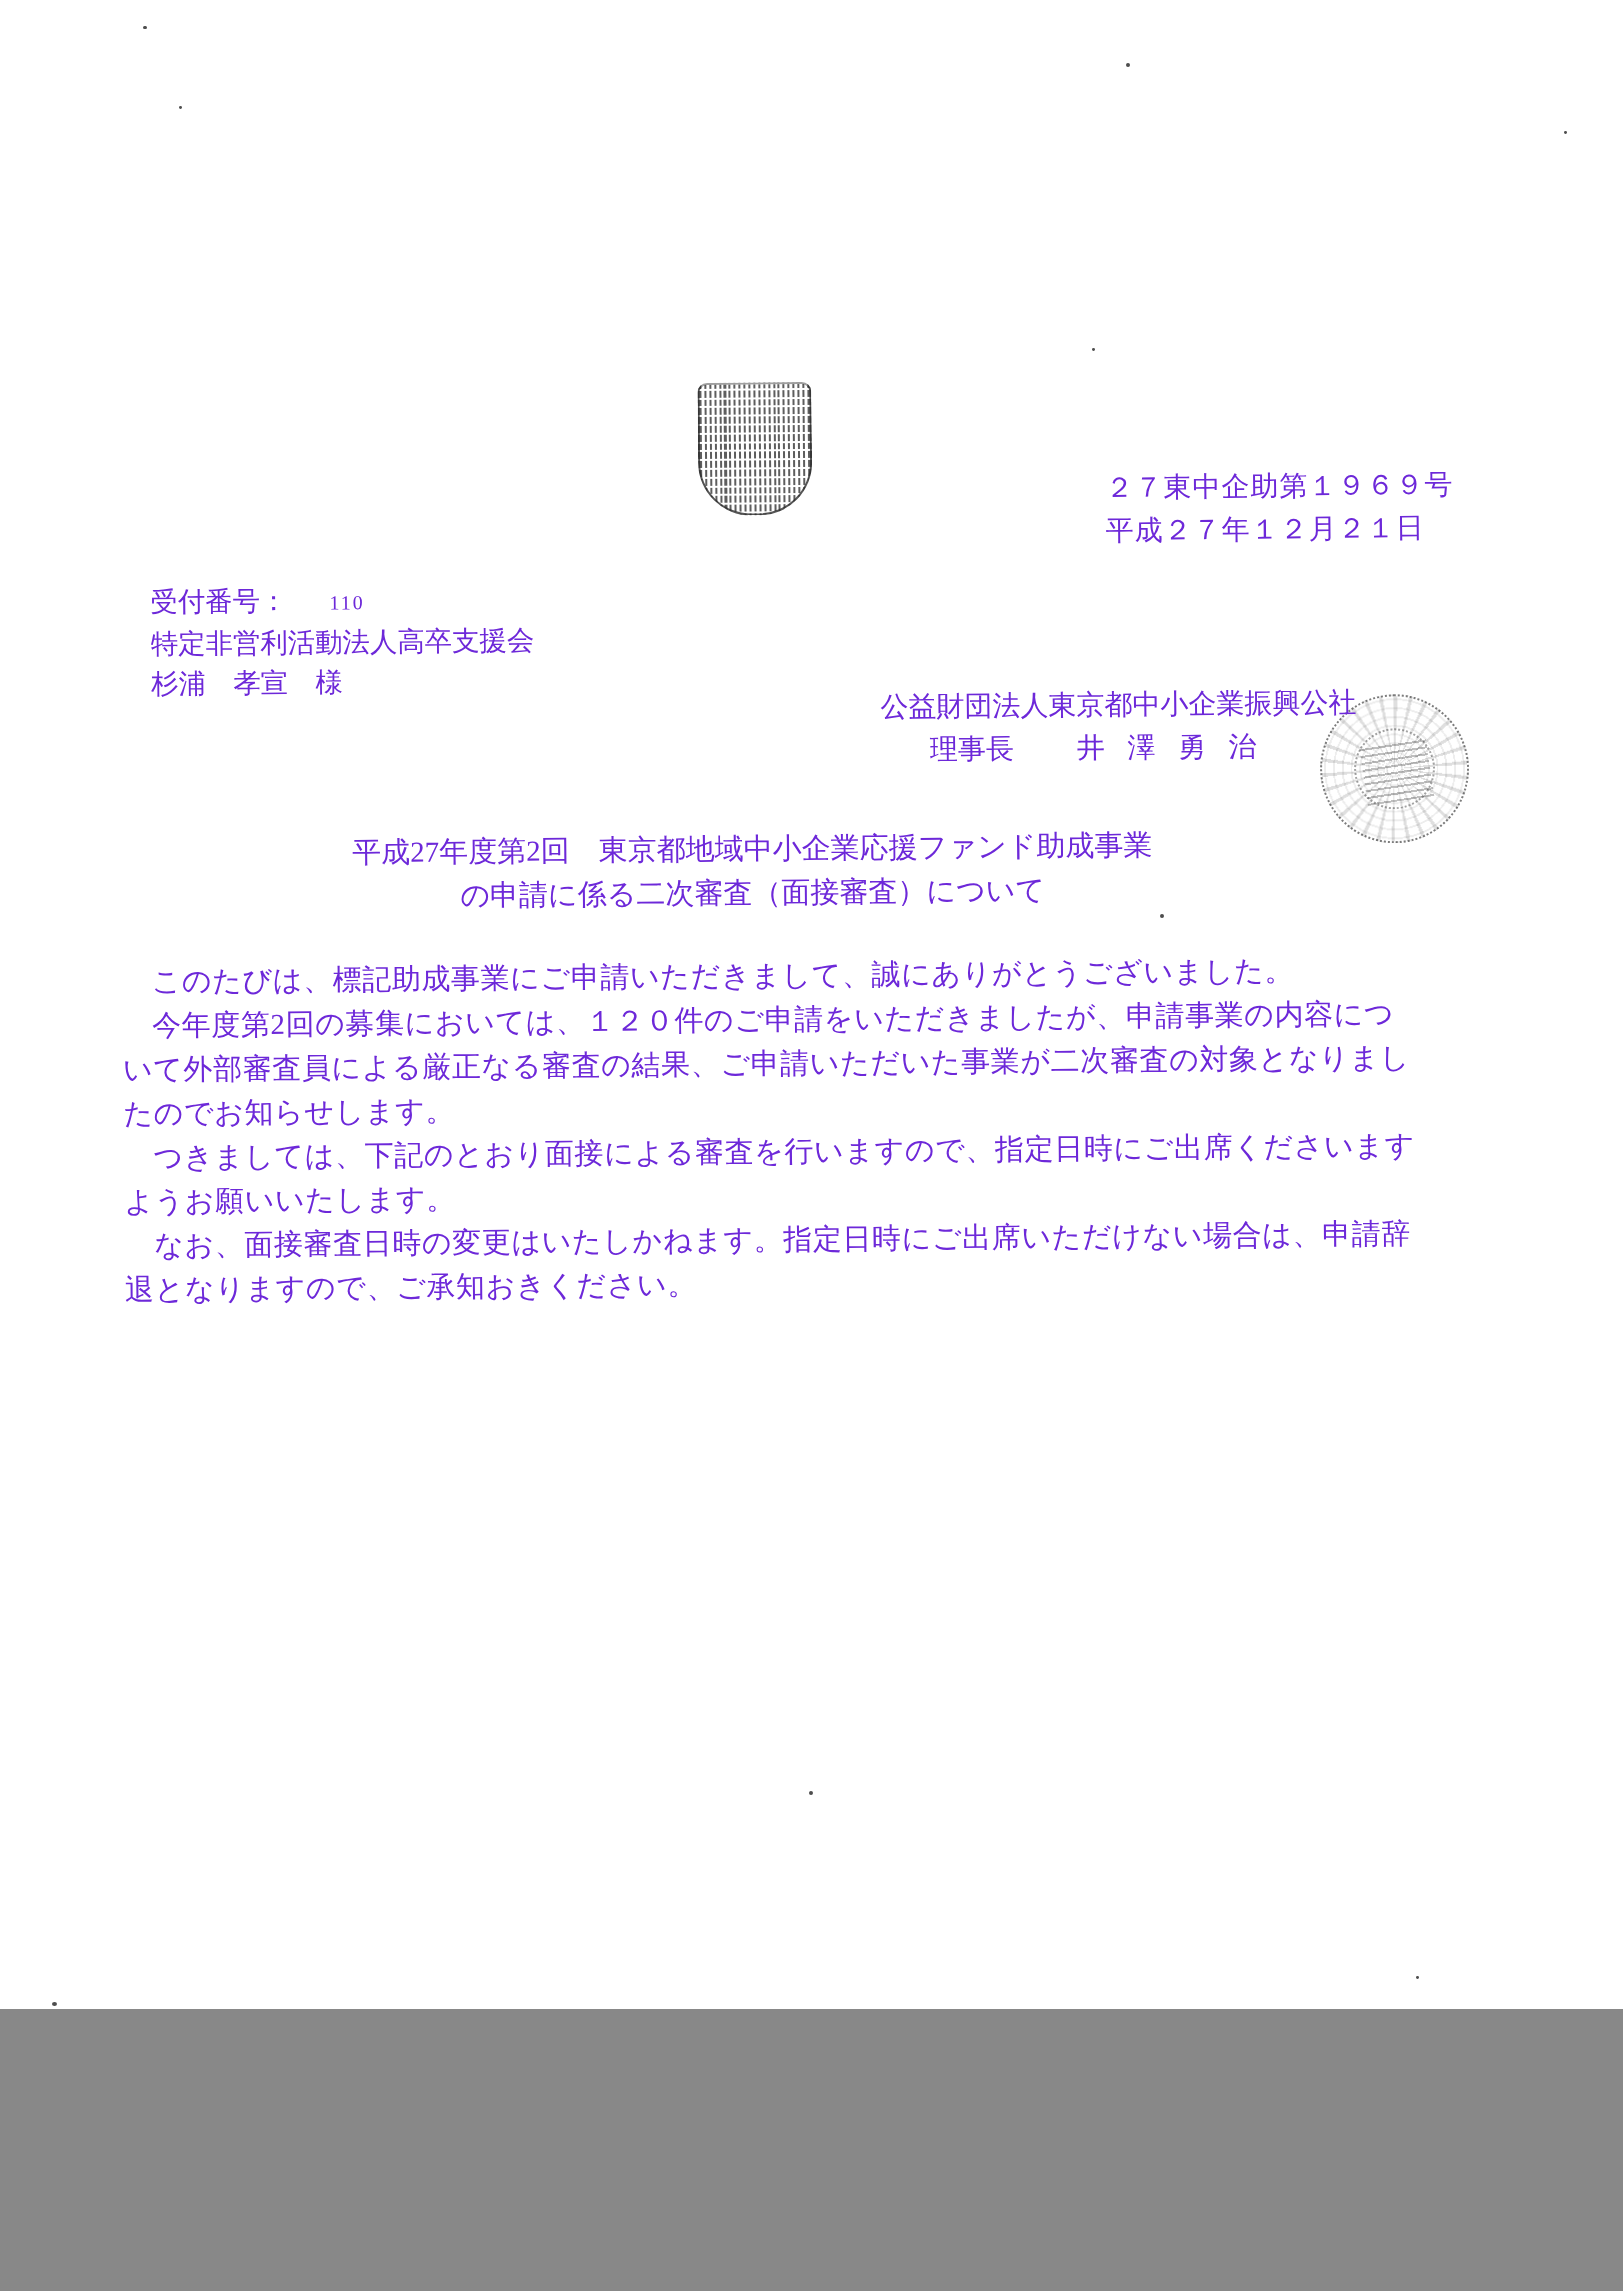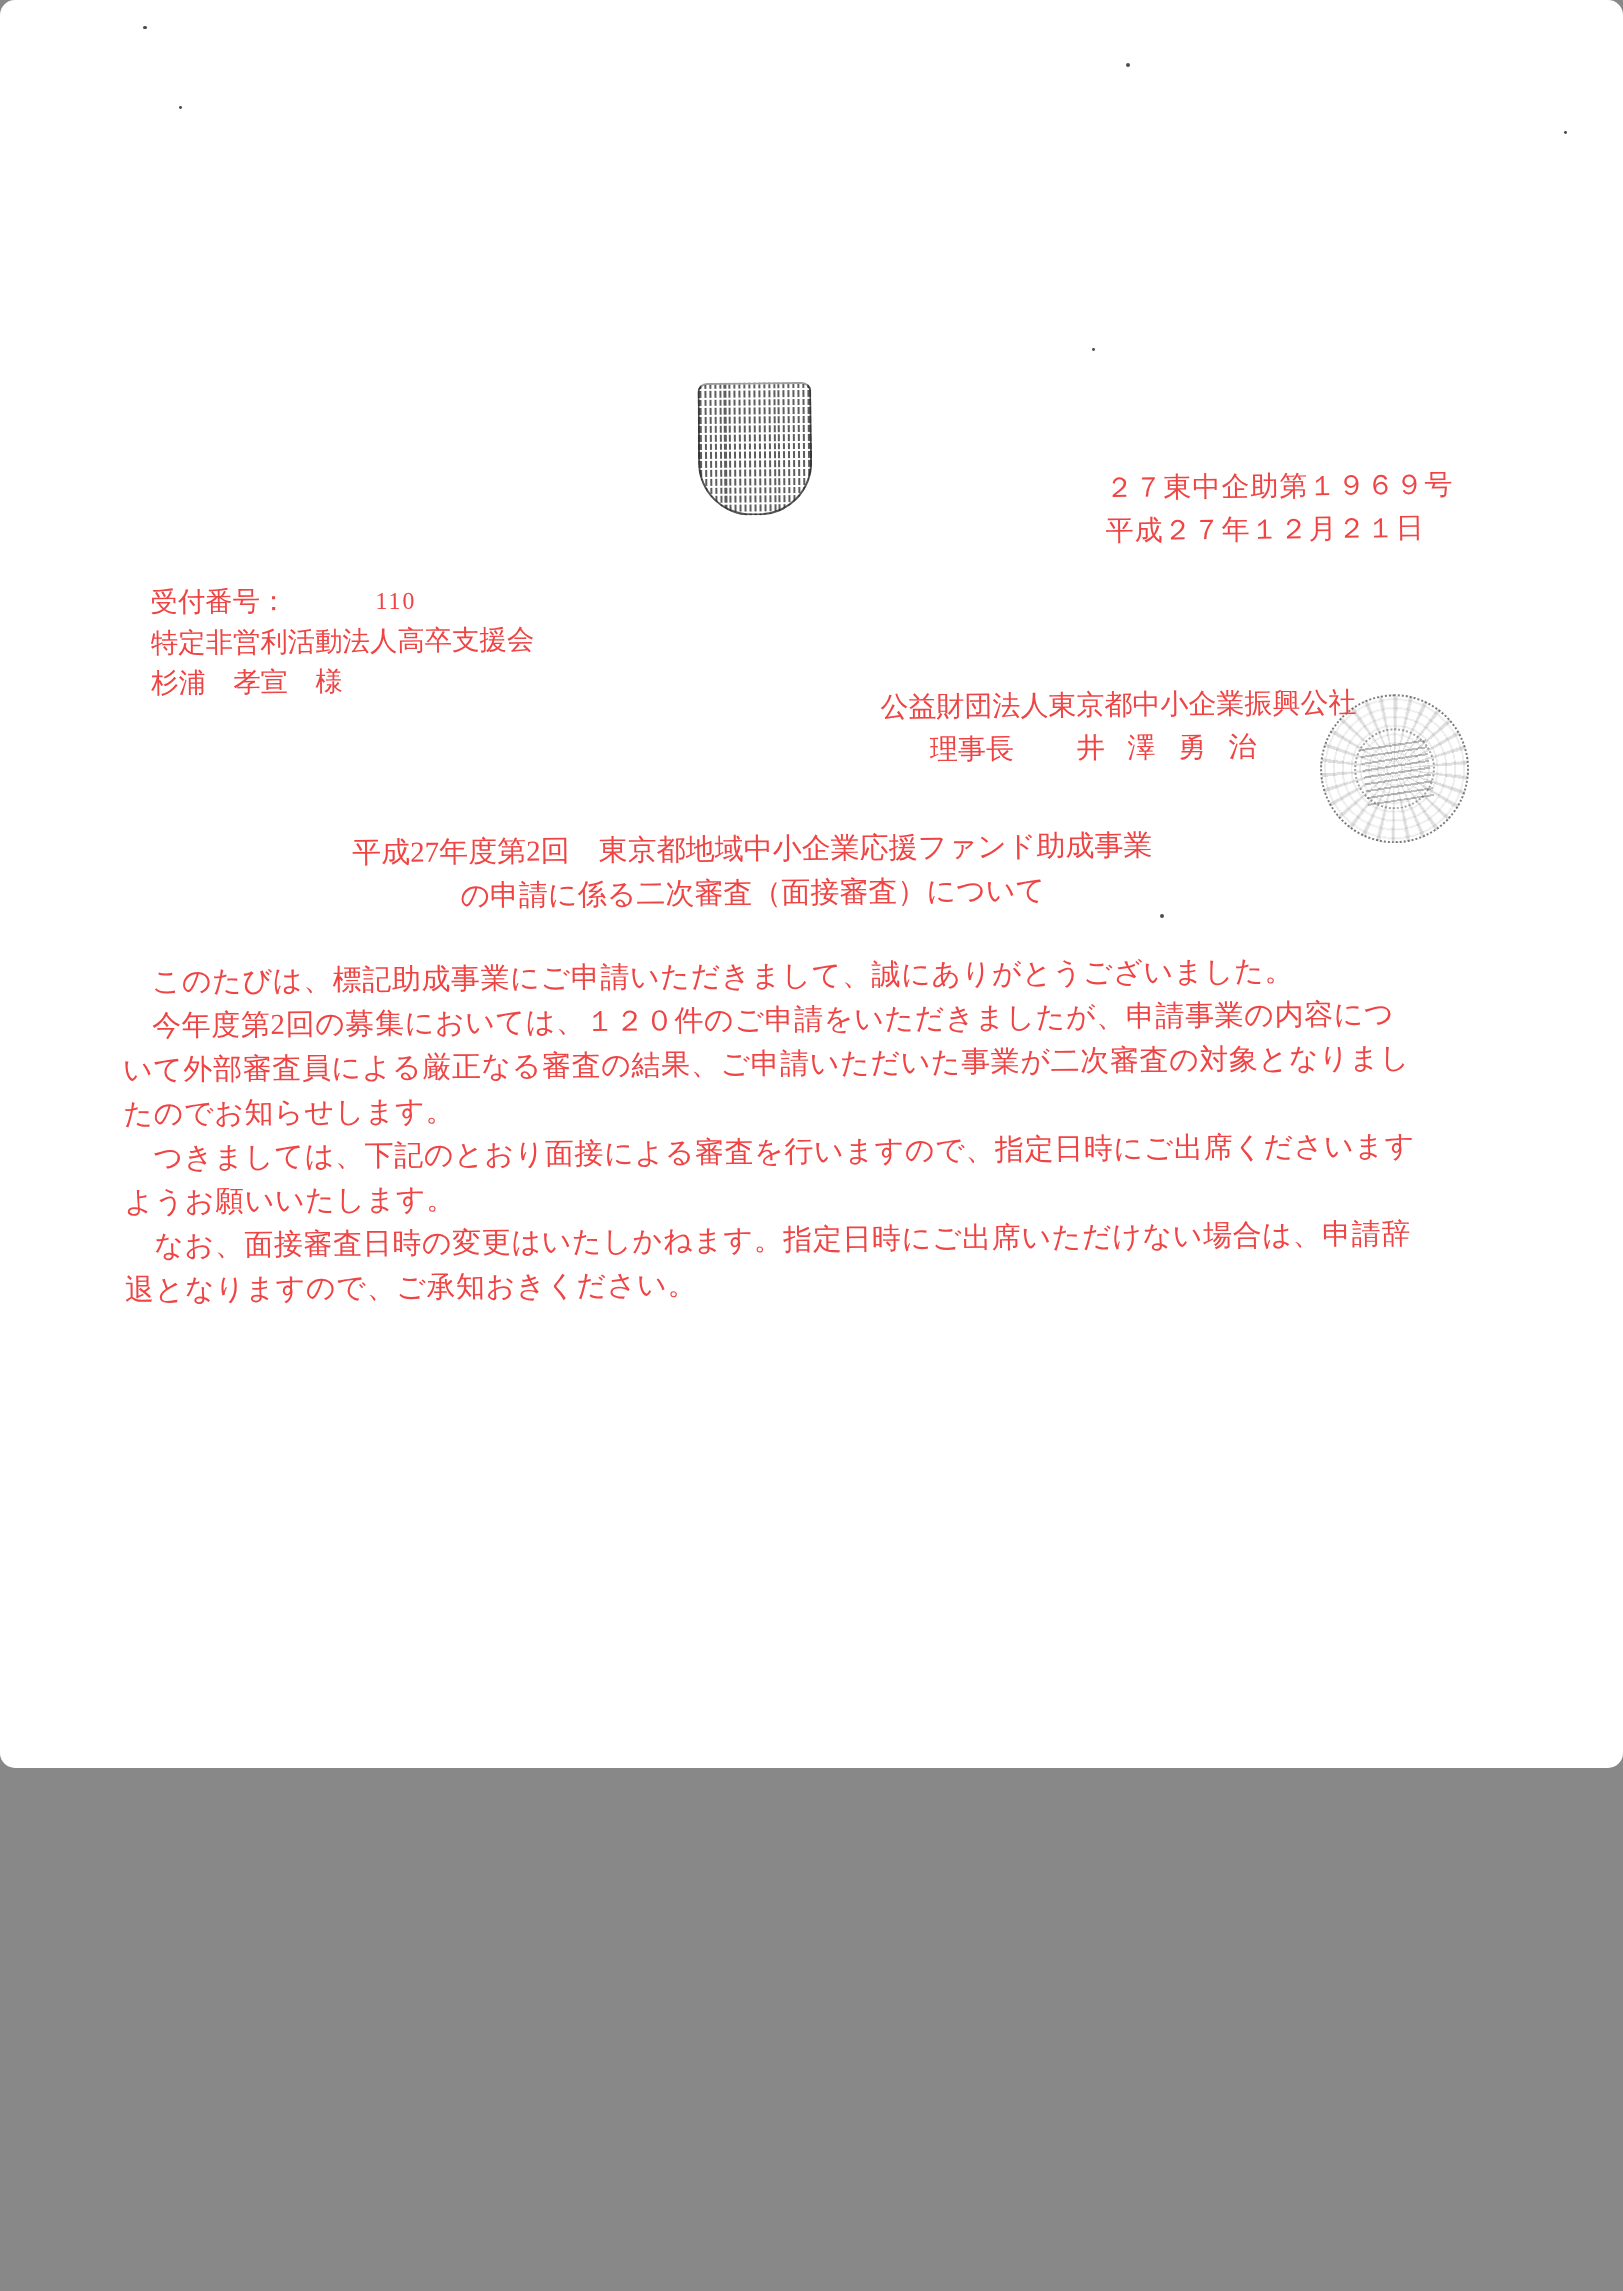--- a/index.html
+++ b/index.html
@@ -1,24 +1,23 @@
 <!DOCTYPE html>
 <html><head>
 <meta charset="utf-8">
 <style>
   html,body{margin:0;padding:0;background:#888;}
   .page{
     position:relative;
-    width:1623px;height:1768px;
+    width:1623px;height:2009px;
     margin:0 auto;
     background:#ffffff;
     overflow:hidden;
     font-family:"Liberation Serif","DejaVu Serif",serif;
-    color:#ef4444;
-    border-radius:15px;
+    color:#6d28d9;
   }
   .skew{
     position:absolute;inset:0;
     transform:rotate(-0.55deg);
     transform-origin:804px 1078px;
   }
   
   .receipt-stamp{
     position:absolute;left:704px;top:382px;width:110px;height:129px;
     border:2px solid rgba(15,15,15,.8);
@@ -52,21 +51,21 @@
   }
   
   .ref-block{
     position:absolute;left:1111px;top:469px;
     font-size:28px;line-height:43px;letter-spacing:1px;white-space:nowrap;
   }
   .recipient{
     position:absolute;left:155px;top:576px;
     font-size:27.4px;line-height:40px;white-space:nowrap;
   }
-  .recipient .num{margin-left:88px;font-size:24px;letter-spacing:2px;}
+  .recipient .num{margin-left:42px;font-size:20px;letter-spacing:2px;}
   .sender{
     position:absolute;left:884px;top:686px;
     font-size:28px;line-height:43px;white-space:nowrap;z-index:2;
   }
   .sender-line2{margin-left:49px;}
   .sender-name{margin-left:63px;letter-spacing:22.5px;}
   .subject{
     position:absolute;left:0;top:826px;width:1509px;
     text-align:center;font-size:29px;line-height:44px;white-space:nowrap;
   }

